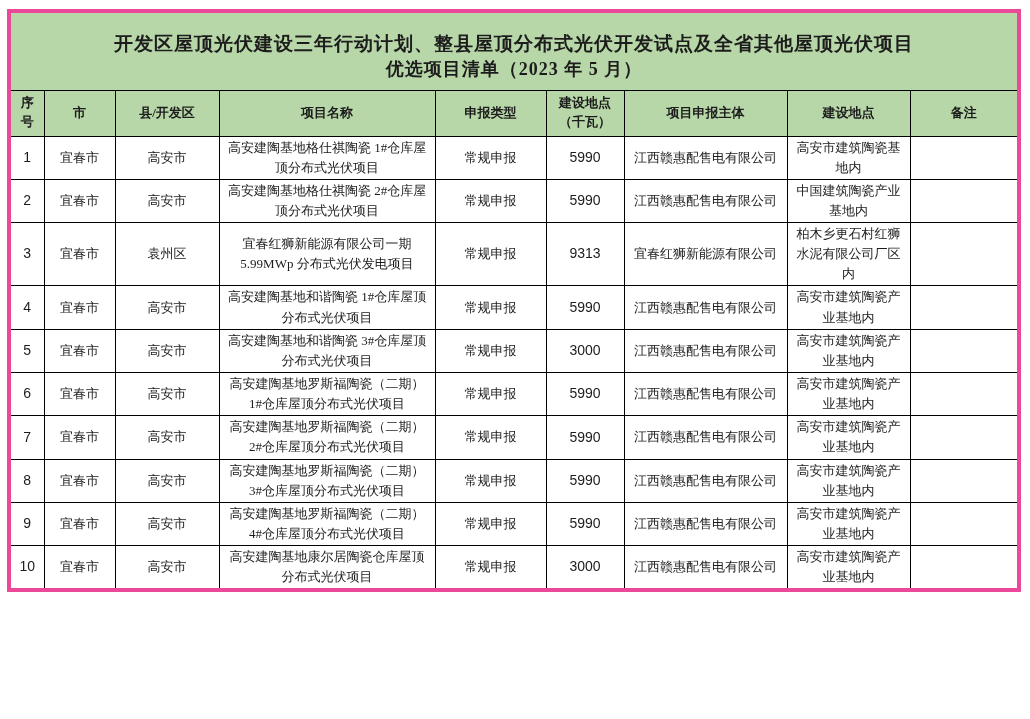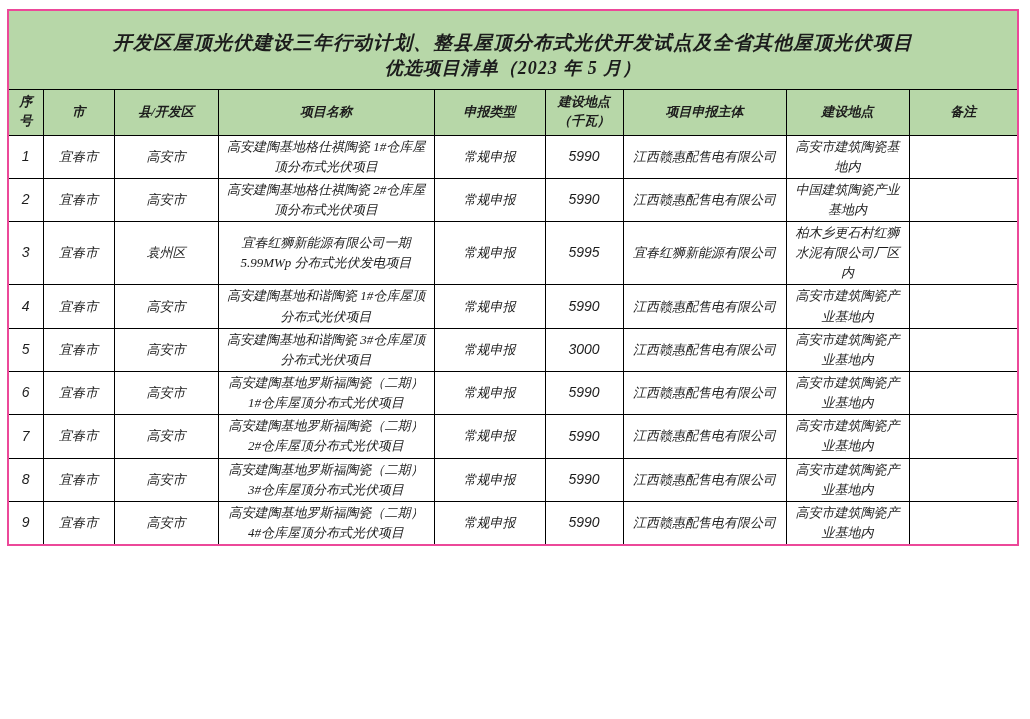--- a/index.html
+++ b/index.html
@@ -13,22 +13,21 @@
     width: 1030px;
     height: 719px;
     box-sizing: border-box;
     padding: 9px 7px;
     background: #ffffff;
   }
   table.project-table {
     border-collapse: collapse;
     table-layout: fixed;
     width: 1010px;
-    border: 2px solid #ec4899;
-    font-style: italic;
+    border: 4px solid #ec4899;
   }
   col.c-seq      { width: 35px; }
   col.c-city     { width: 71px; }
   col.c-county   { width: 104px; }
   col.c-project  { width: 216px; }
   col.c-type     { width: 111px; }
   col.c-capacity { width: 78px; }
   col.c-applicant{ width: 163px; }
   col.c-location { width: 123px; }
   col.c-remarks  { width: 109px; }
@@ -140,21 +139,21 @@
           <td>江西赣惠配售电有限公司</td>
           <td>中国建筑陶瓷产业基地内</td>
           <td></td>
         </tr>
         <tr class="tall">
           <td class="num">3</td>
           <td>宜春市</td>
           <td>袁州区</td>
           <td>宜春红狮新能源有限公司一期 5.99MWp 分布式光伏发电项目</td>
           <td>常规申报</td>
-          <td class="num">5995</td>
+          <td class="num">9313</td>
           <td>宜春红狮新能源有限公司</td>
           <td>柏木乡更石村红狮水泥有限公司厂区内</td>
           <td></td>
         </tr>
         <tr>
           <td class="num">4</td>
           <td>宜春市</td>
           <td>高安市</td>
           <td>高安建陶基地和谐陶瓷 1#仓库屋顶分布式光伏项目</td>
           <td>常规申报</td>
@@ -207,19 +206,30 @@
           <td>高安市建筑陶瓷产业基地内</td>
           <td></td>
         </tr>
         <tr>
           <td class="num">9</td>
           <td>宜春市</td>
           <td>高安市</td>
           <td>高安建陶基地罗斯福陶瓷（二期）4#仓库屋顶分布式光伏项目</td>
           <td>常规申报</td>
           <td class="num">5990</td>
+          <td>江西赣惠配售电有限公司</td>
+          <td>高安市建筑陶瓷产业基地内</td>
+          <td></td>
+        </tr>
+        <tr>
+          <td class="num">10</td>
+          <td>宜春市</td>
+          <td>高安市</td>
+          <td>高安建陶基地康尔居陶瓷仓库屋顶分布式光伏项目</td>
+          <td>常规申报</td>
+          <td class="num">3000</td>
           <td>江西赣惠配售电有限公司</td>
           <td>高安市建筑陶瓷产业基地内</td>
           <td></td>
         </tr>
       </tbody>
   </table>
 </div>
 
 </body></html>

